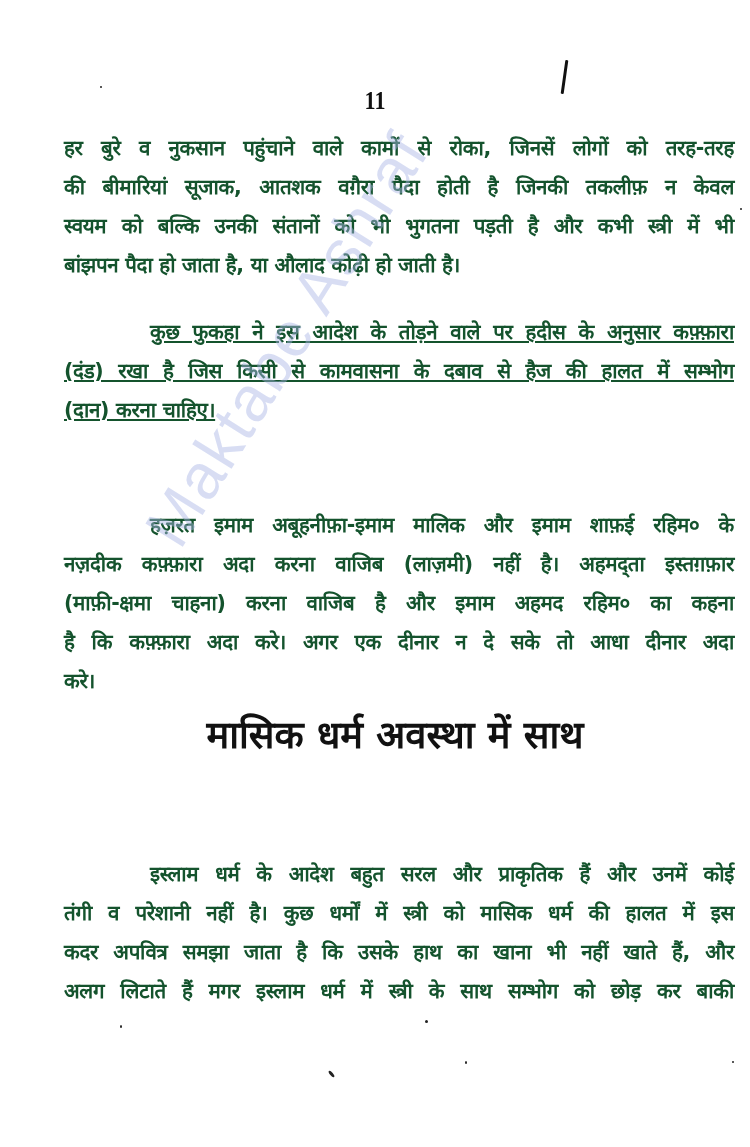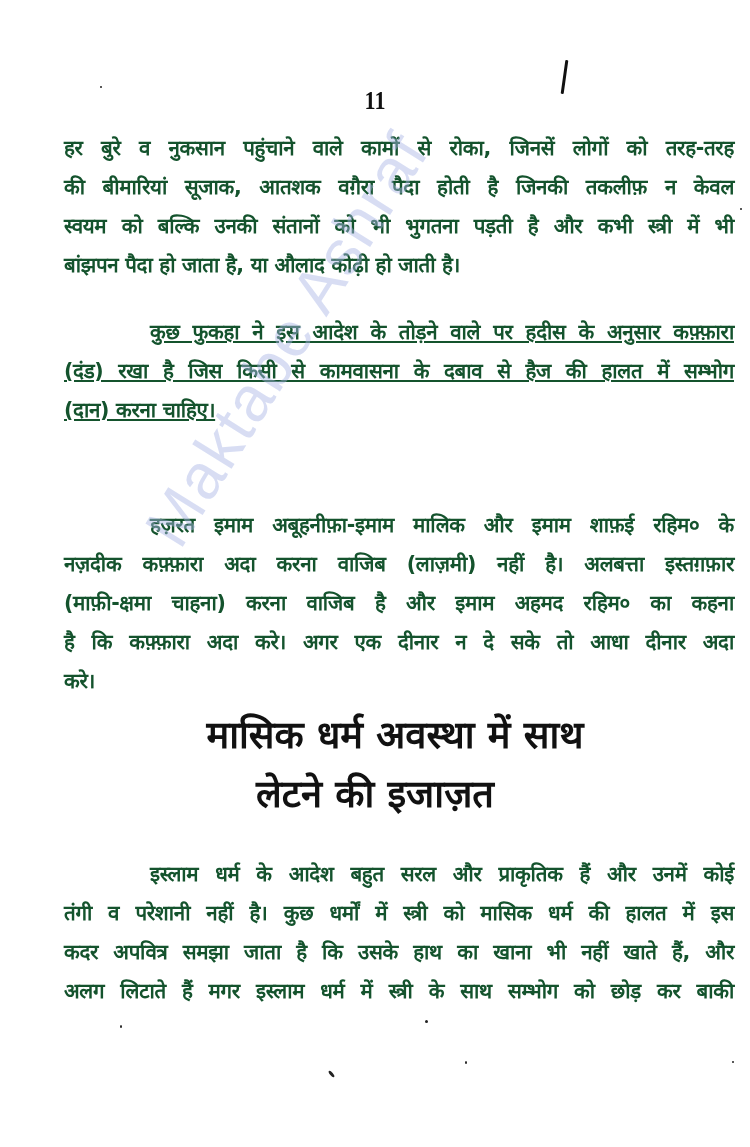--- a/index.html
+++ b/index.html
@@ -118,28 +118,27 @@
   </div>
 
   <div class="para" id="para-2">
     <span class="line indent">कुछ फुकहा ने इस आदेश के तोड़ने वाले पर हदीस के अनुसार कफ़्फ़ारा</span>
     <span class="line">(दंड) रखा है जिस किसी से कामवासना के दबाव से हैज की हालत में सम्भोग</span>
     <span class="line last">(दान) करना चाहिए।</span>
   </div>
 
   <div class="para" id="para-3">
     <span class="line indent">हज़रत इमाम अबूहनीफ़ा-इमाम मालिक और इमाम शाफ़ई रहिम० के</span>
-    <span class="line">नज़दीक कफ़्फ़ारा अदा करना वाजिब (लाज़मी) नहीं है। अलबत्ता इस्तग़फ़ार</span>
+    <span class="line">नज़दीक कफ़्फ़ारा अदा करना वाजिब (लाज़मी) नहीं है। अहमद्ता इस्तग़फ़ार</span>
     <span class="line">(माफ़ी-क्षमा चाहना) करना वाजिब है और इमाम अहमद रहिम० का कहना</span>
     <span class="line">है कि कफ़्फ़ारा अदा करे। अगर एक दीनार न दे सके तो आधा दीनार अदा</span>
     <span class="line last">करे।</span>
   </div>
 
   <div class="heading" id="heading-1">मासिक धर्म अवस्था में साथ</div>
-  <div class="heading" id="heading-2">लेटने की इजाज़त</div>
 
   <div class="para" id="para-4">
     <span class="line indent">इस्लाम धर्म के आदेश बहुत सरल और प्राकृतिक हैं और उनमें कोई</span>
     <span class="line">तंगी व परेशानी नहीं है। कुछ धर्मों में स्त्री को मासिक धर्म की हालत में इस</span>
     <span class="line">कदर अपवित्र समझा जाता है कि उसके हाथ का खाना भी नहीं खाते हैं, और</span>
     <span class="line">अलग लिटाते हैं मगर इस्लाम धर्म में स्त्री के साथ सम्भोग को छोड़ कर बाकी</span>
   </div>
 
   <div class="watermark">Maktabe Ashraf</div>
 

